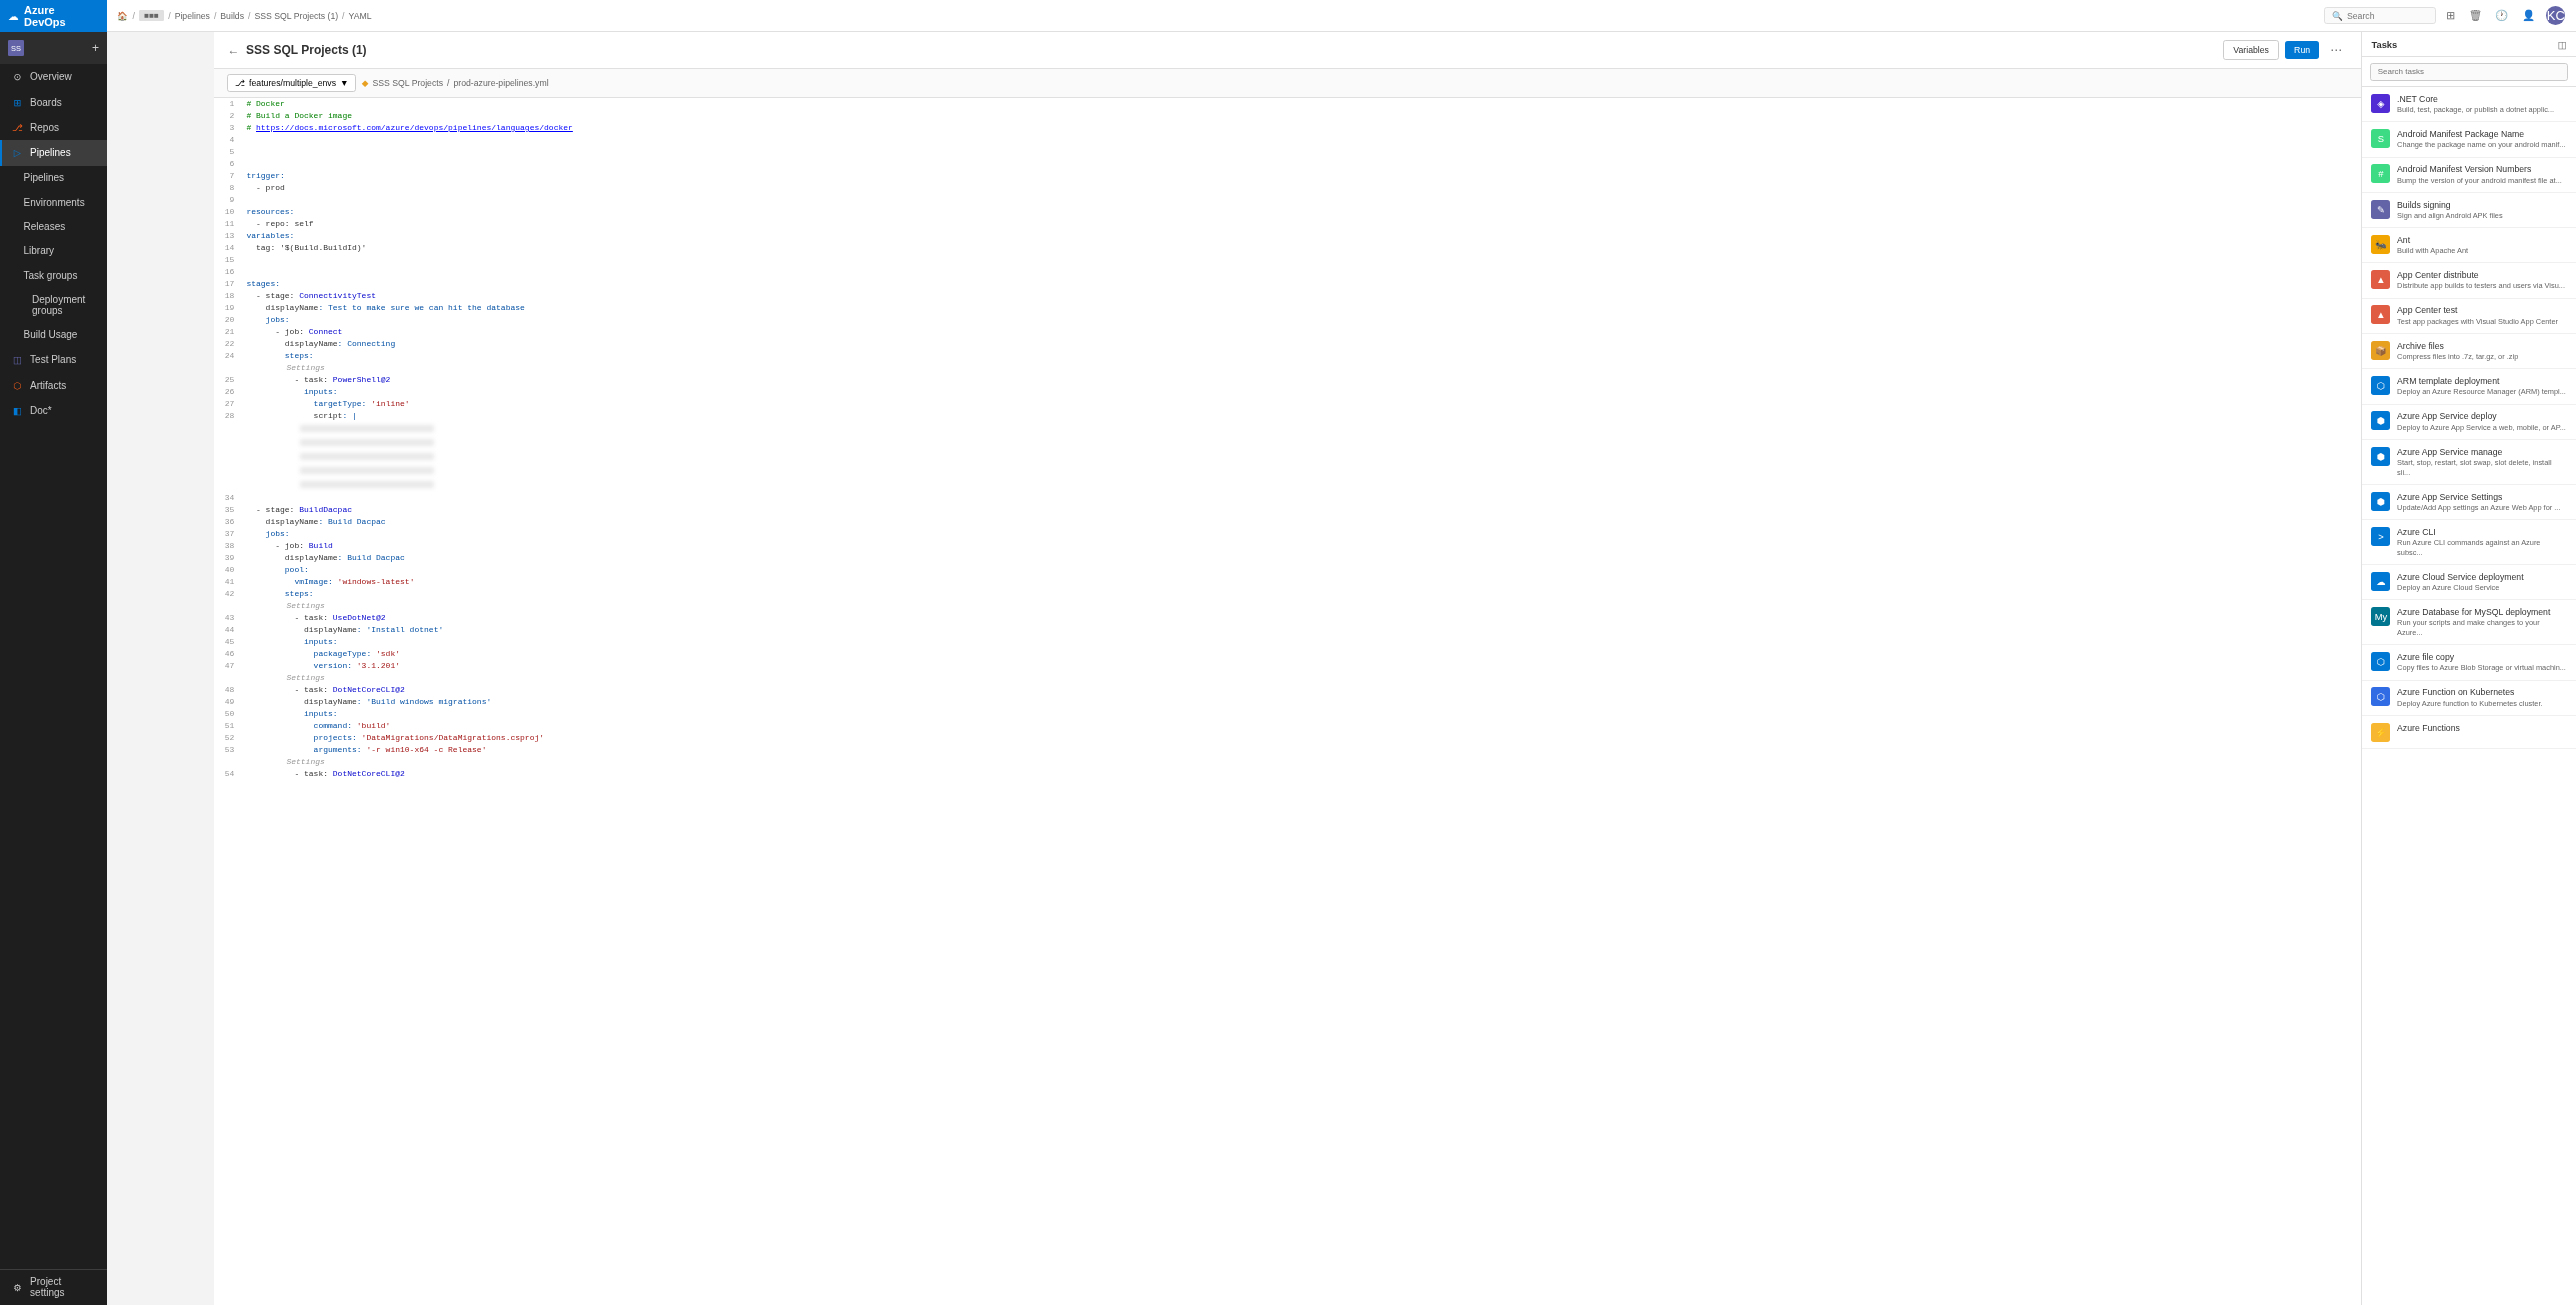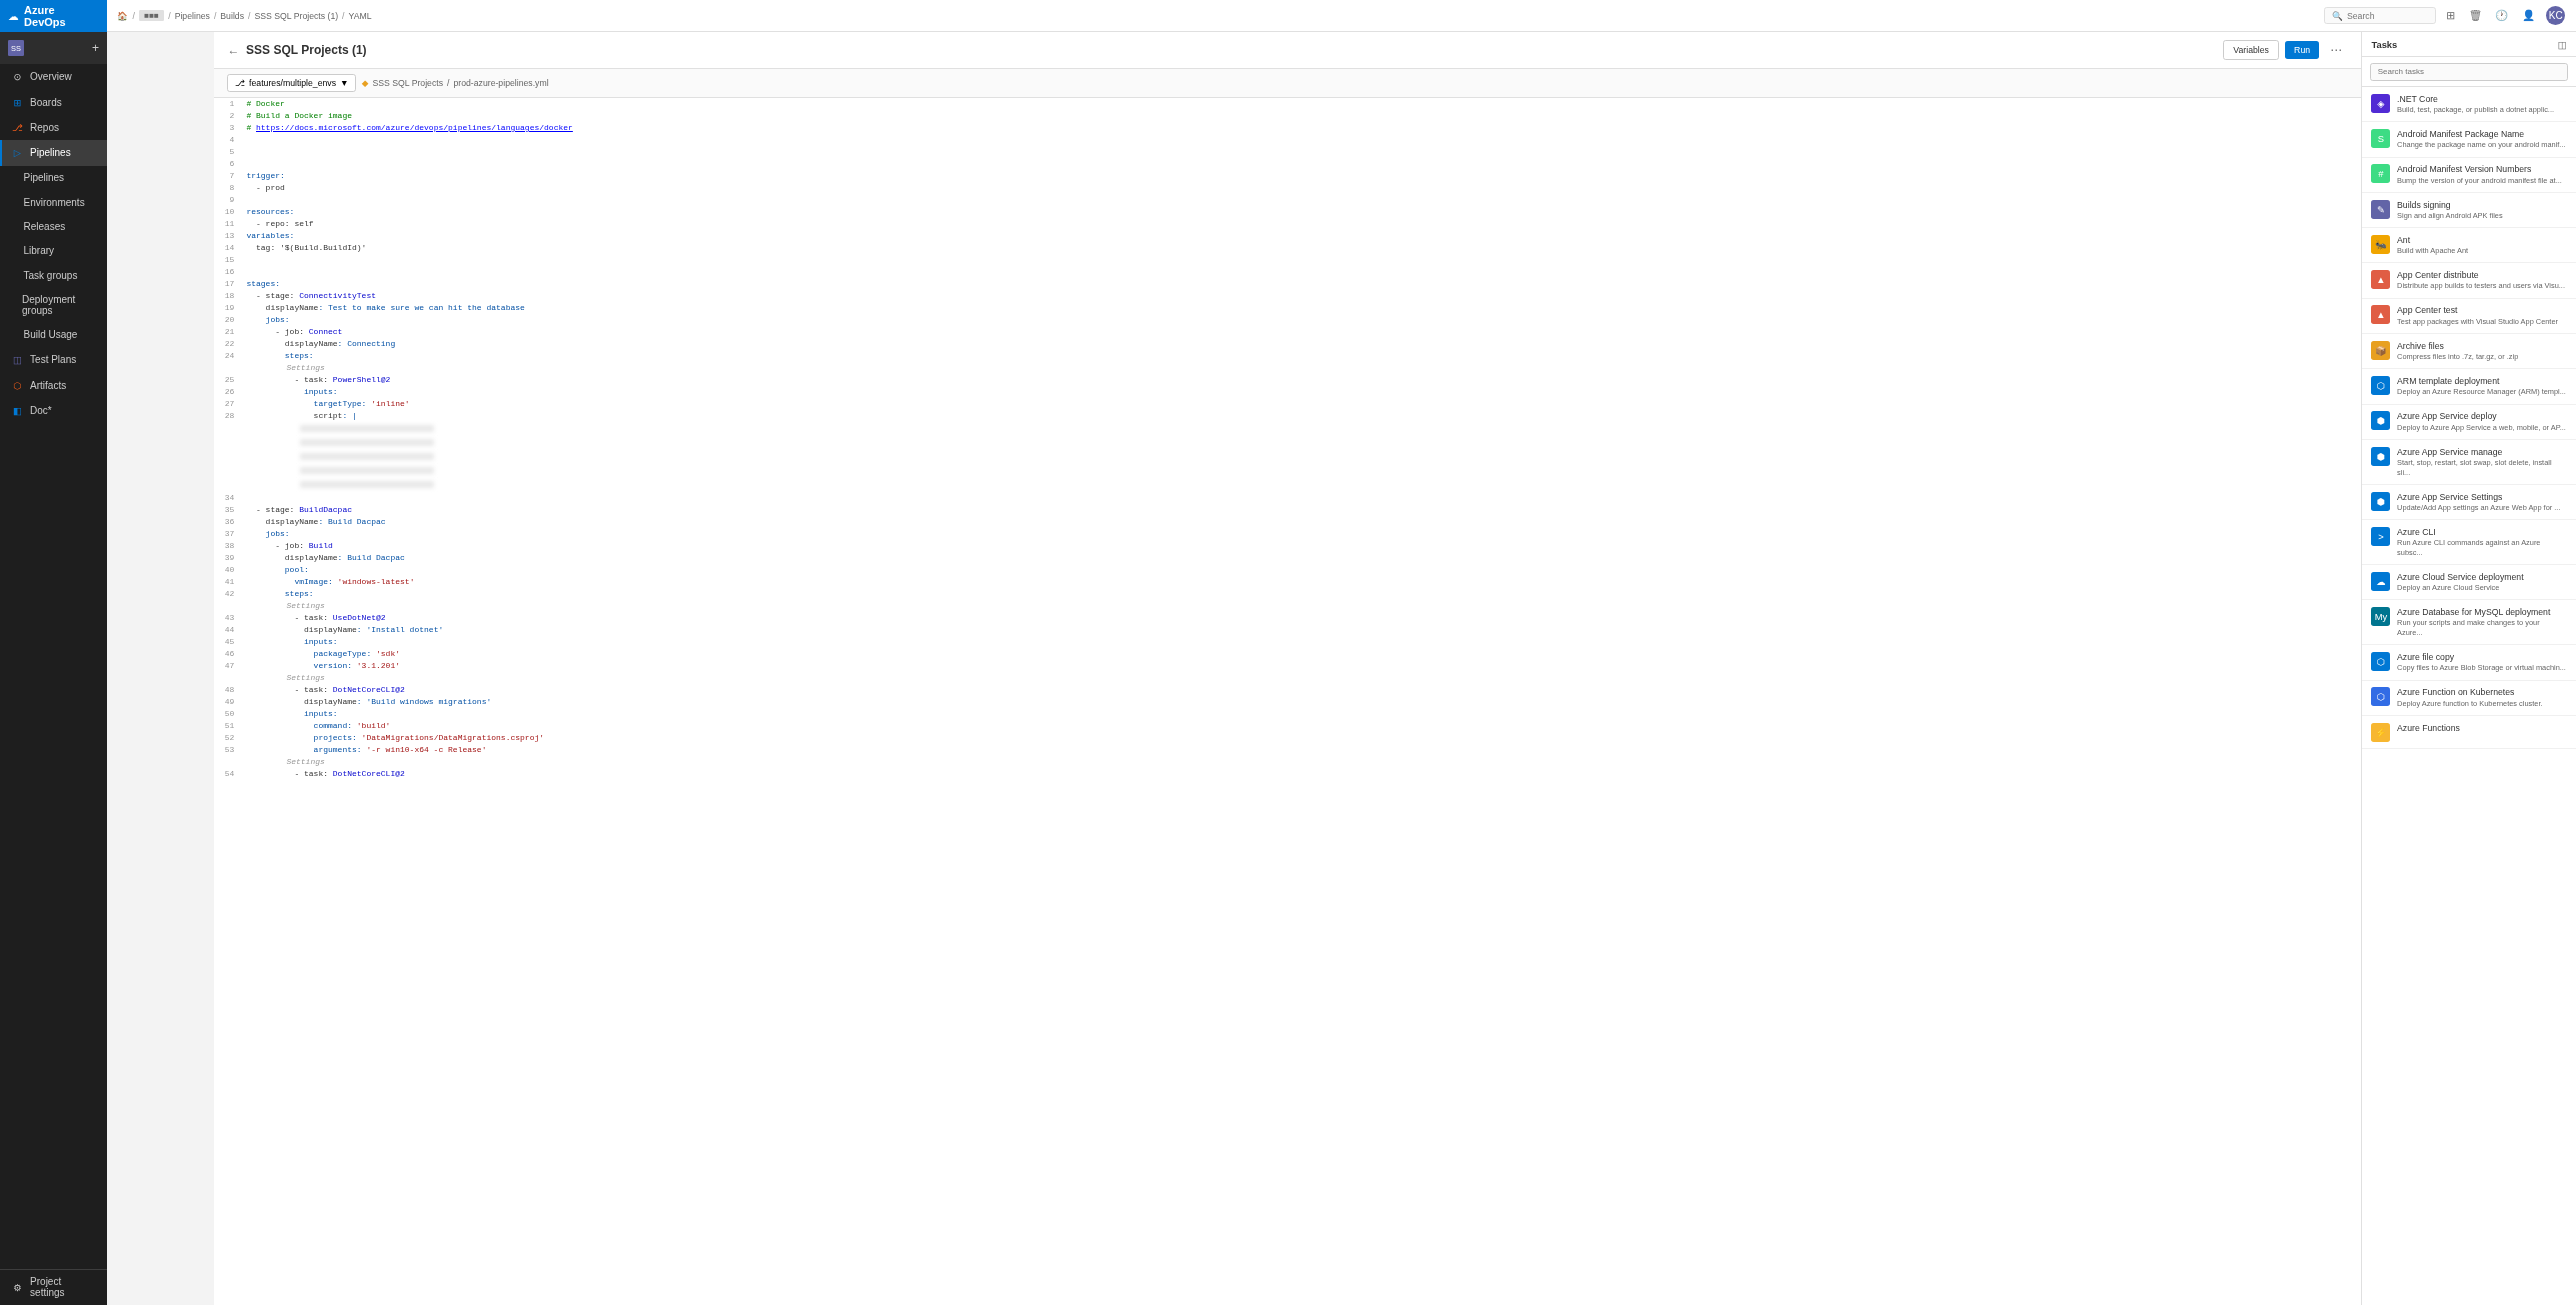--- a/index.html
+++ b/index.html
@@ -144,21 +144,21 @@
   </div>
   <div class="nav-item" style="padding-left: 21.5px;">
     <span class="nav-label">Releases</span>
   </div>
   <div class="nav-item" style="padding-left: 21.5px;">
     <span class="nav-label">Library</span>
   </div>
   <div class="nav-item" style="padding-left: 21.5px;">
     <span class="nav-label">Task groups</span>
   </div>
-  <div class="nav-item" style="padding-left: 20px;">
+  <div class="nav-item" style="padding-left: 30px;">
     <span class="nav-label">Deployment groups</span>
   </div>
   <div class="nav-item" style="padding-left: 21.5px;">
     <span class="nav-label">Build Usage</span>
   </div>
   <div class="nav-item">
     <span class="nav-icon" style="color:#6264a7;">◫</span>
     <span class="nav-label">Test Plans</span>
   </div>
   <div class="nav-item">
@@ -194,21 +194,21 @@
   </div>
   <div class="top-bar-right">
     <div class="search-box">
       <span style="color:#999;">🔍</span>
       <input type="text" placeholder="Search" style="">
     </div>
     <span class="top-icon">⊞</span>
     <span class="top-icon">🗑</span>
     <span class="top-icon">🕐</span>
     <span class="top-icon">👤</span>
-    <div style="width:19px;height:19px;border-radius:50%;background:#6264a7;display:flex;align-items:center;justify-content:center;color:white;font-size:10px;cursor:pointer;">KC</div>
+    <div style="width:19px;height:19px;border-radius:50%;background:#6264a7;display:flex;align-items:center;justify-content:center;color:white;font-size:13px;cursor:pointer;">KC</div>
   </div>
 </div>
 
 <div class="main">
   <div class="content">
 
     <div class="pipeline-header">
       <div class="pipeline-title">
         <span class="back-btn">←</span>
         <span class="pipeline-name">SSS SQL Projects (1)</span>

